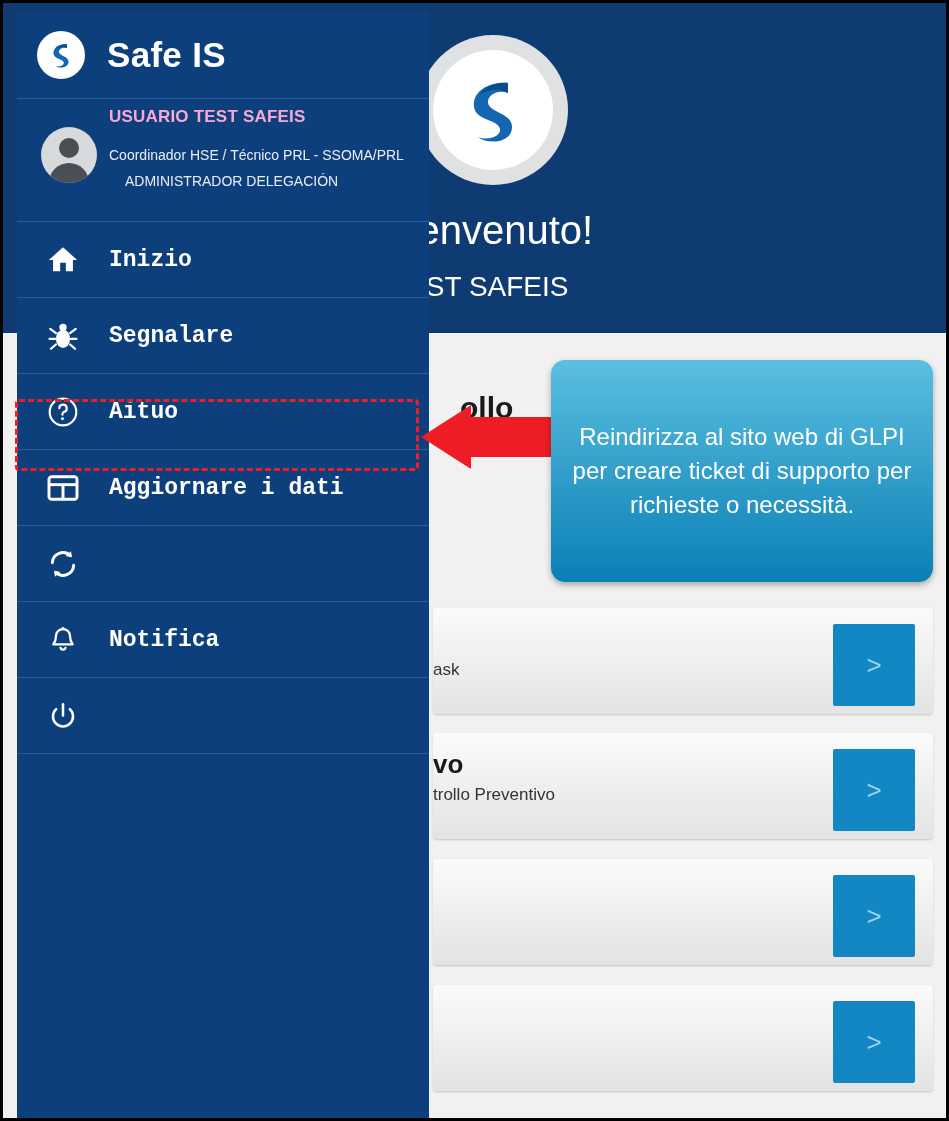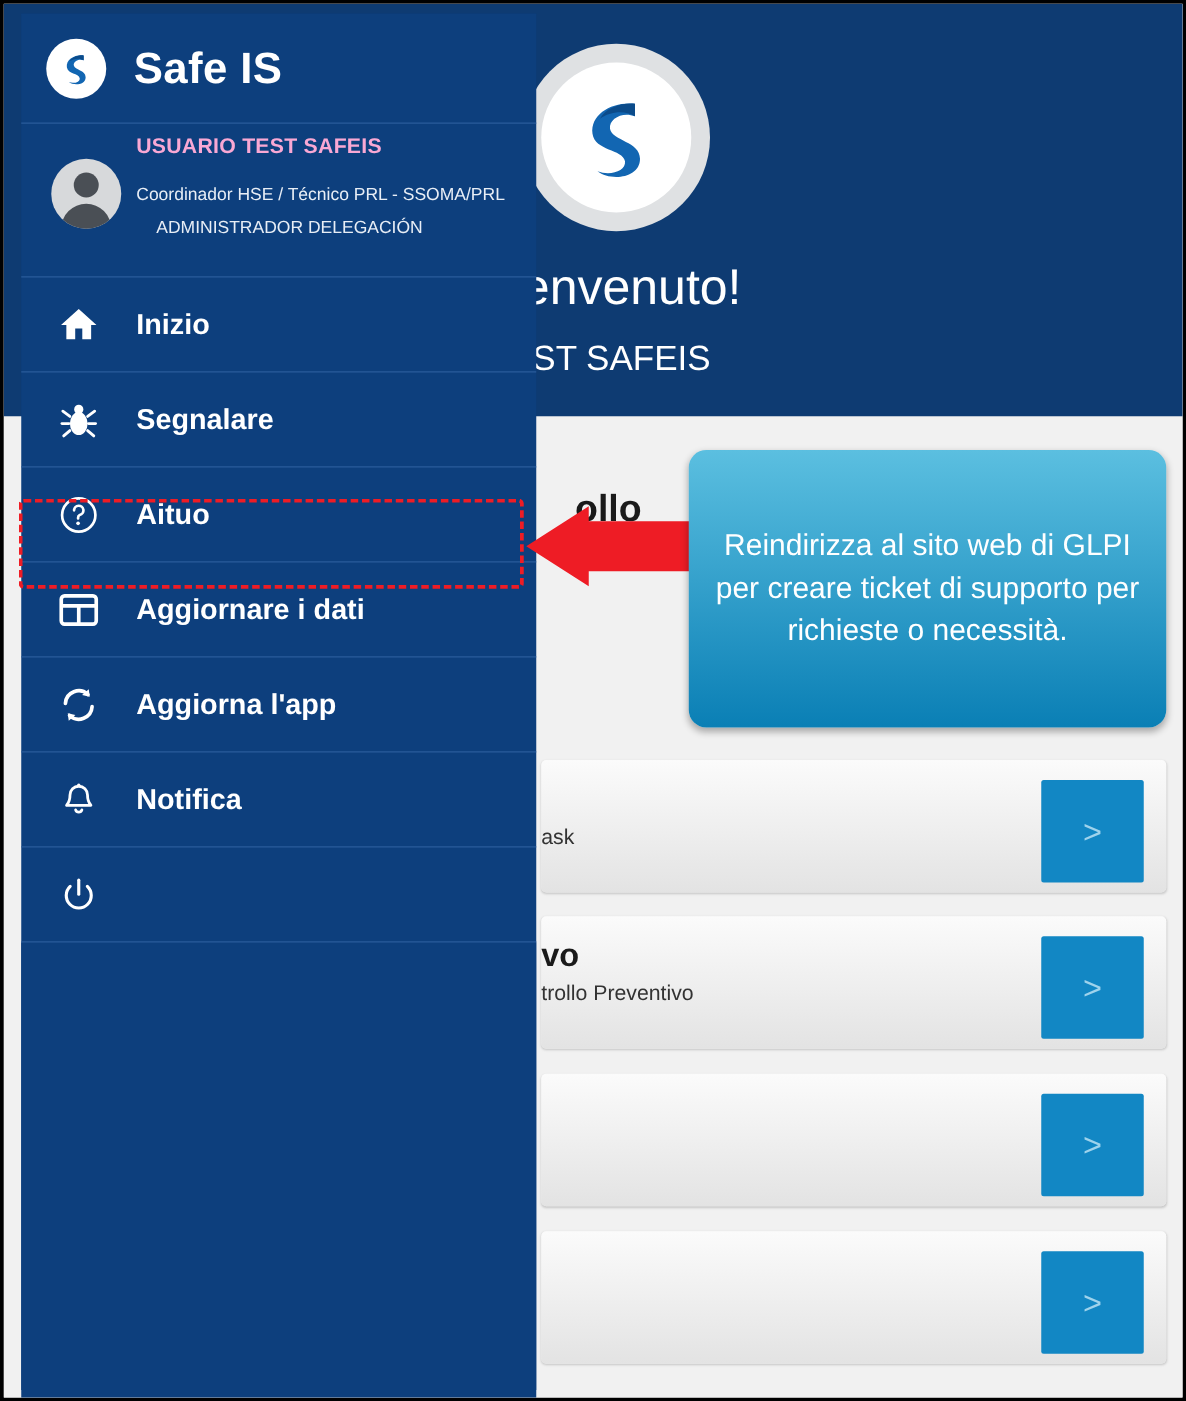--- a/index.html
+++ b/index.html
@@ -212,20 +212,21 @@
     color: #e8eef6;
   }
 
   .sb-item {
     position: relative;
     height: 75px;
     display: flex;
     align-items: center;
     border-bottom: 1px solid #2a5c9b;
     color: #ffffff;
+    font-family: Liberation Mono, monospace;
   }
   .sb-item .ico {
     width: 92px;
     display: flex;
     align-items: center;
     justify-content: center;
     color: #ffffff;
   }
   .sb-item .lbl {
     font-size: 23px;
@@ -398,21 +399,20 @@
 
     <div class="sb-item">
       <span class="ico">
         <svg width="32" height="32" viewBox="0 0 24 24" aria-hidden="true">
           <path d="M4 11a8 8 0 0 1 13.5-5.3" fill="none" stroke="#ffffff" stroke-width="2.2" stroke-linecap="round"></path>
           <path d="M20 13a8 8 0 0 1-13.5 5.3" fill="none" stroke="#ffffff" stroke-width="2.2" stroke-linecap="round"></path>
           <path d="M18 2.5 L18.6 7 L14 6" fill="#ffffff"></path>
           <path d="M6 21.5 L5.4 17 L10 18" fill="#ffffff"></path>
         </svg>
       </span>
-      <span class="lbl">Aggiorna l'app</span>
     </div>
 
     <div class="sb-item">
       <span class="ico">
         <svg width="30" height="32" viewBox="0 0 24 24" aria-hidden="true">
           <path d="M12 3.2a5.6 5.6 0 0 0-5.6 5.6c0 4.2-1.4 5.6-2.2 6.6h15.6c-.8-1-2.2-2.4-2.2-6.6A5.6 5.6 0 0 0 12 3.2Z" fill="none" stroke="#ffffff" stroke-width="1.8" stroke-linejoin="round"></path>
           <path d="M10 18.3a2.1 2.1 0 0 0 4 0" fill="none" stroke="#ffffff" stroke-width="1.8" stroke-linecap="round"></path>
           <circle cx="12" cy="2.6" r="1.1" fill="#ffffff"></circle>
         </svg>
       </span>

